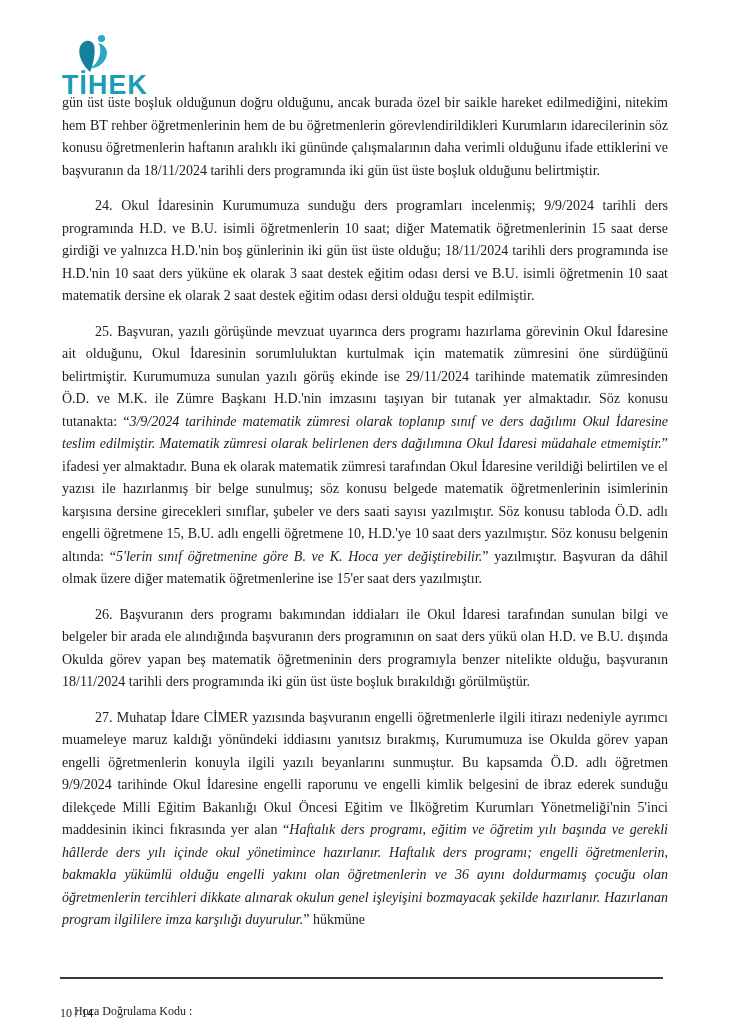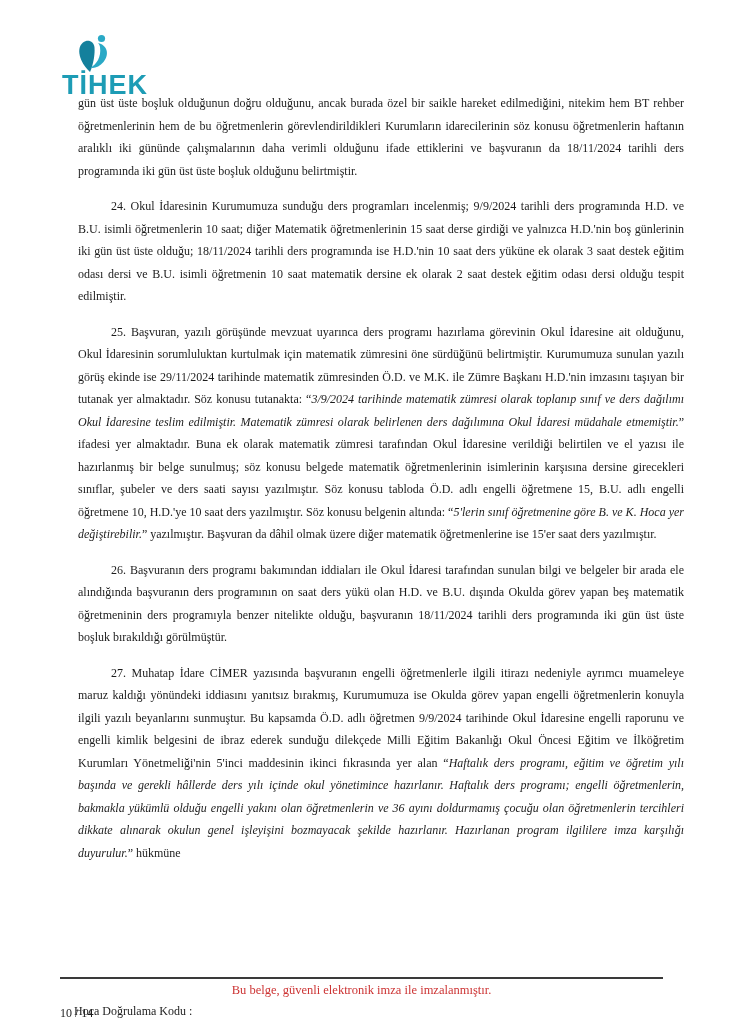--- a/index.html
+++ b/index.html
@@ -38,23 +38,22 @@
     color: #1d9cb5;
     line-height: 1;
     margin-top: -2px;
   }
   .doc-body {
     position: absolute;
     top: 92px;
     left: 62px;
     width: 606px;
     text-align: justify;
-    font-size: 12px;
+    font-size: 14px;
     line-height: 22.5px;
-    margin-left: 16px;
   }
   .para {
     margin: 0 0 13px 0;
   }
   .para.indented {
     text-indent: 33px;
   }
   .para b.pnum {
     font-weight: normal;
   }
@@ -119,20 +118,19 @@
   <div class="doc-body">
       <p class="para"><span>gün üst üste boşluk olduğunun doğru olduğunu, ancak burada özel bir saikle hareket edilmediğini, nitekim hem BT rehber öğretmenlerinin hem de bu öğretmenlerin görevlendirildikleri Kurumların idarecilerinin söz konusu öğretmenlerin haftanın aralıklı iki gününde çalışmalarının daha verimli olduğunu ifade ettiklerini ve başvuranın da 18/11/2024 tarihli ders programında iki gün üst üste boşluk olduğunu belirtmiştir.</span></p>
       <p class="para indented"><b class="pnum">24.</b><span> Okul İdaresinin Kurumumuza sunduğu ders programları incelenmiş; 9/9/2024 tarihli ders programında H.D. ve B.U. isimli öğretmenlerin 10 saat; diğer Matematik öğretmenlerinin 15 saat derse girdiği ve yalnızca H.D.'nin boş günlerinin iki gün üst üste olduğu; 18/11/2024 tarihli ders programında ise H.D.'nin 10 saat ders yüküne ek olarak 3 saat destek eğitim odası dersi ve B.U. isimli öğretmenin 10 saat matematik dersine ek olarak 2 saat destek eğitim odası dersi olduğu tespit edilmiştir.</span></p>
       <p class="para indented"><b class="pnum">25.</b><span> Başvuran, yazılı görüşünde mevzuat uyarınca ders programı hazırlama görevinin Okul İdaresine ait olduğunu, Okul İdaresinin sorumluluktan kurtulmak için matematik zümresini öne sürdüğünü belirtmiştir. Kurumumuza sunulan yazılı görüş ekinde ise 29/11/2024 tarihinde matematik zümresinden Ö.D. ve M.K. ile Zümre Başkanı H.D.'nin imzasını taşıyan bir tutanak yer almaktadır. Söz konusu tutanakta: “</span><span class="it">3/9/2024 tarihinde matematik zümresi olarak toplanıp sınıf ve ders dağılımı Okul İdaresine teslim edilmiştir. Matematik zümresi olarak belirlenen ders dağılımına Okul İdaresi müdahale etmemiştir.</span><span>” ifadesi yer almaktadır. Buna ek olarak matematik zümresi tarafından Okul İdaresine verildiği belirtilen ve el yazısı ile hazırlanmış bir belge sunulmuş; söz konusu belgede matematik öğretmenlerinin isimlerinin karşısına dersine girecekleri sınıflar, şubeler ve ders saati sayısı yazılmıştır. Söz konusu tabloda Ö.D. adlı engelli öğretmene 15, B.U.  adlı engelli öğretmene 10, H.D.'ye 10 saat ders yazılmıştır. Söz konusu belgenin altında: “</span><span class="it">5'lerin sınıf öğretmenine göre B. ve K. Hoca yer değiştirebilir.</span><span>” yazılmıştır. Başvuran da dâhil olmak üzere diğer matematik öğretmenlerine ise 15'er saat ders yazılmıştır.</span></p>
       <p class="para indented"><b class="pnum">26.</b><span> Başvuranın ders programı bakımından iddiaları ile Okul İdaresi tarafından sunulan bilgi ve belgeler bir arada ele alındığında başvuranın ders programının on saat ders yükü olan H.D. ve B.U. dışında Okulda görev yapan beş matematik öğretmeninin ders programıyla benzer nitelikte olduğu, başvuranın 18/11/2024 tarihli ders programında iki gün üst üste boşluk bırakıldığı görülmüştür.</span></p>
       <p class="para indented"><b class="pnum">27.</b><span> Muhatap İdare CİMER yazısında başvuranın engelli öğretmenlerle ilgili itirazı nedeniyle ayrımcı muameleye maruz kaldığı yönündeki iddiasını yanıtsız bırakmış, Kurumumuza ise Okulda görev yapan engelli öğretmenlerin konuyla ilgili yazılı beyanlarını sunmuştur. Bu kapsamda Ö.D. adlı öğretmen 9/9/2024 tarihinde Okul İdaresine engelli raporunu ve engelli kimlik belgesini de ibraz ederek sunduğu dilekçede Milli Eğitim Bakanlığı Okul Öncesi Eğitim ve İlköğretim Kurumları Yönetmeliği'nin 5'inci maddesinin ikinci fıkrasında yer alan “</span><span class="it">Haftalık ders programı, eğitim ve öğretim yılı başında ve gerekli hâllerde ders yılı içinde okul yönetimince hazırlanır. Haftalık ders programı; engelli öğretmenlerin, bakmakla yükümlü olduğu engelli yakını olan öğretmenlerin ve 36 ayını doldurmamış çocuğu olan öğretmenlerin tercihleri dikkate alınarak okulun genel işleyişini bozmayacak şekilde hazırlanır. Hazırlanan program ilgililere imza karşılığı duyurulur.</span><span>” hükmüne</span></p>
     </div>
 
   <div class="footer-rule"></div>
 
-  <div class="signature-notice" style="color: rgb(204, 51, 51);">Bu belge, güvenli elektronik imza ile imzalanmıştır.</div>
 
   <div class="footer-row">
     <span class="verification-label">Hoca Doğrulama Kodu :</span>
     <span class="page-number">10 / 14</span>
   </div>
 
 </div>
 
 </body></html>

